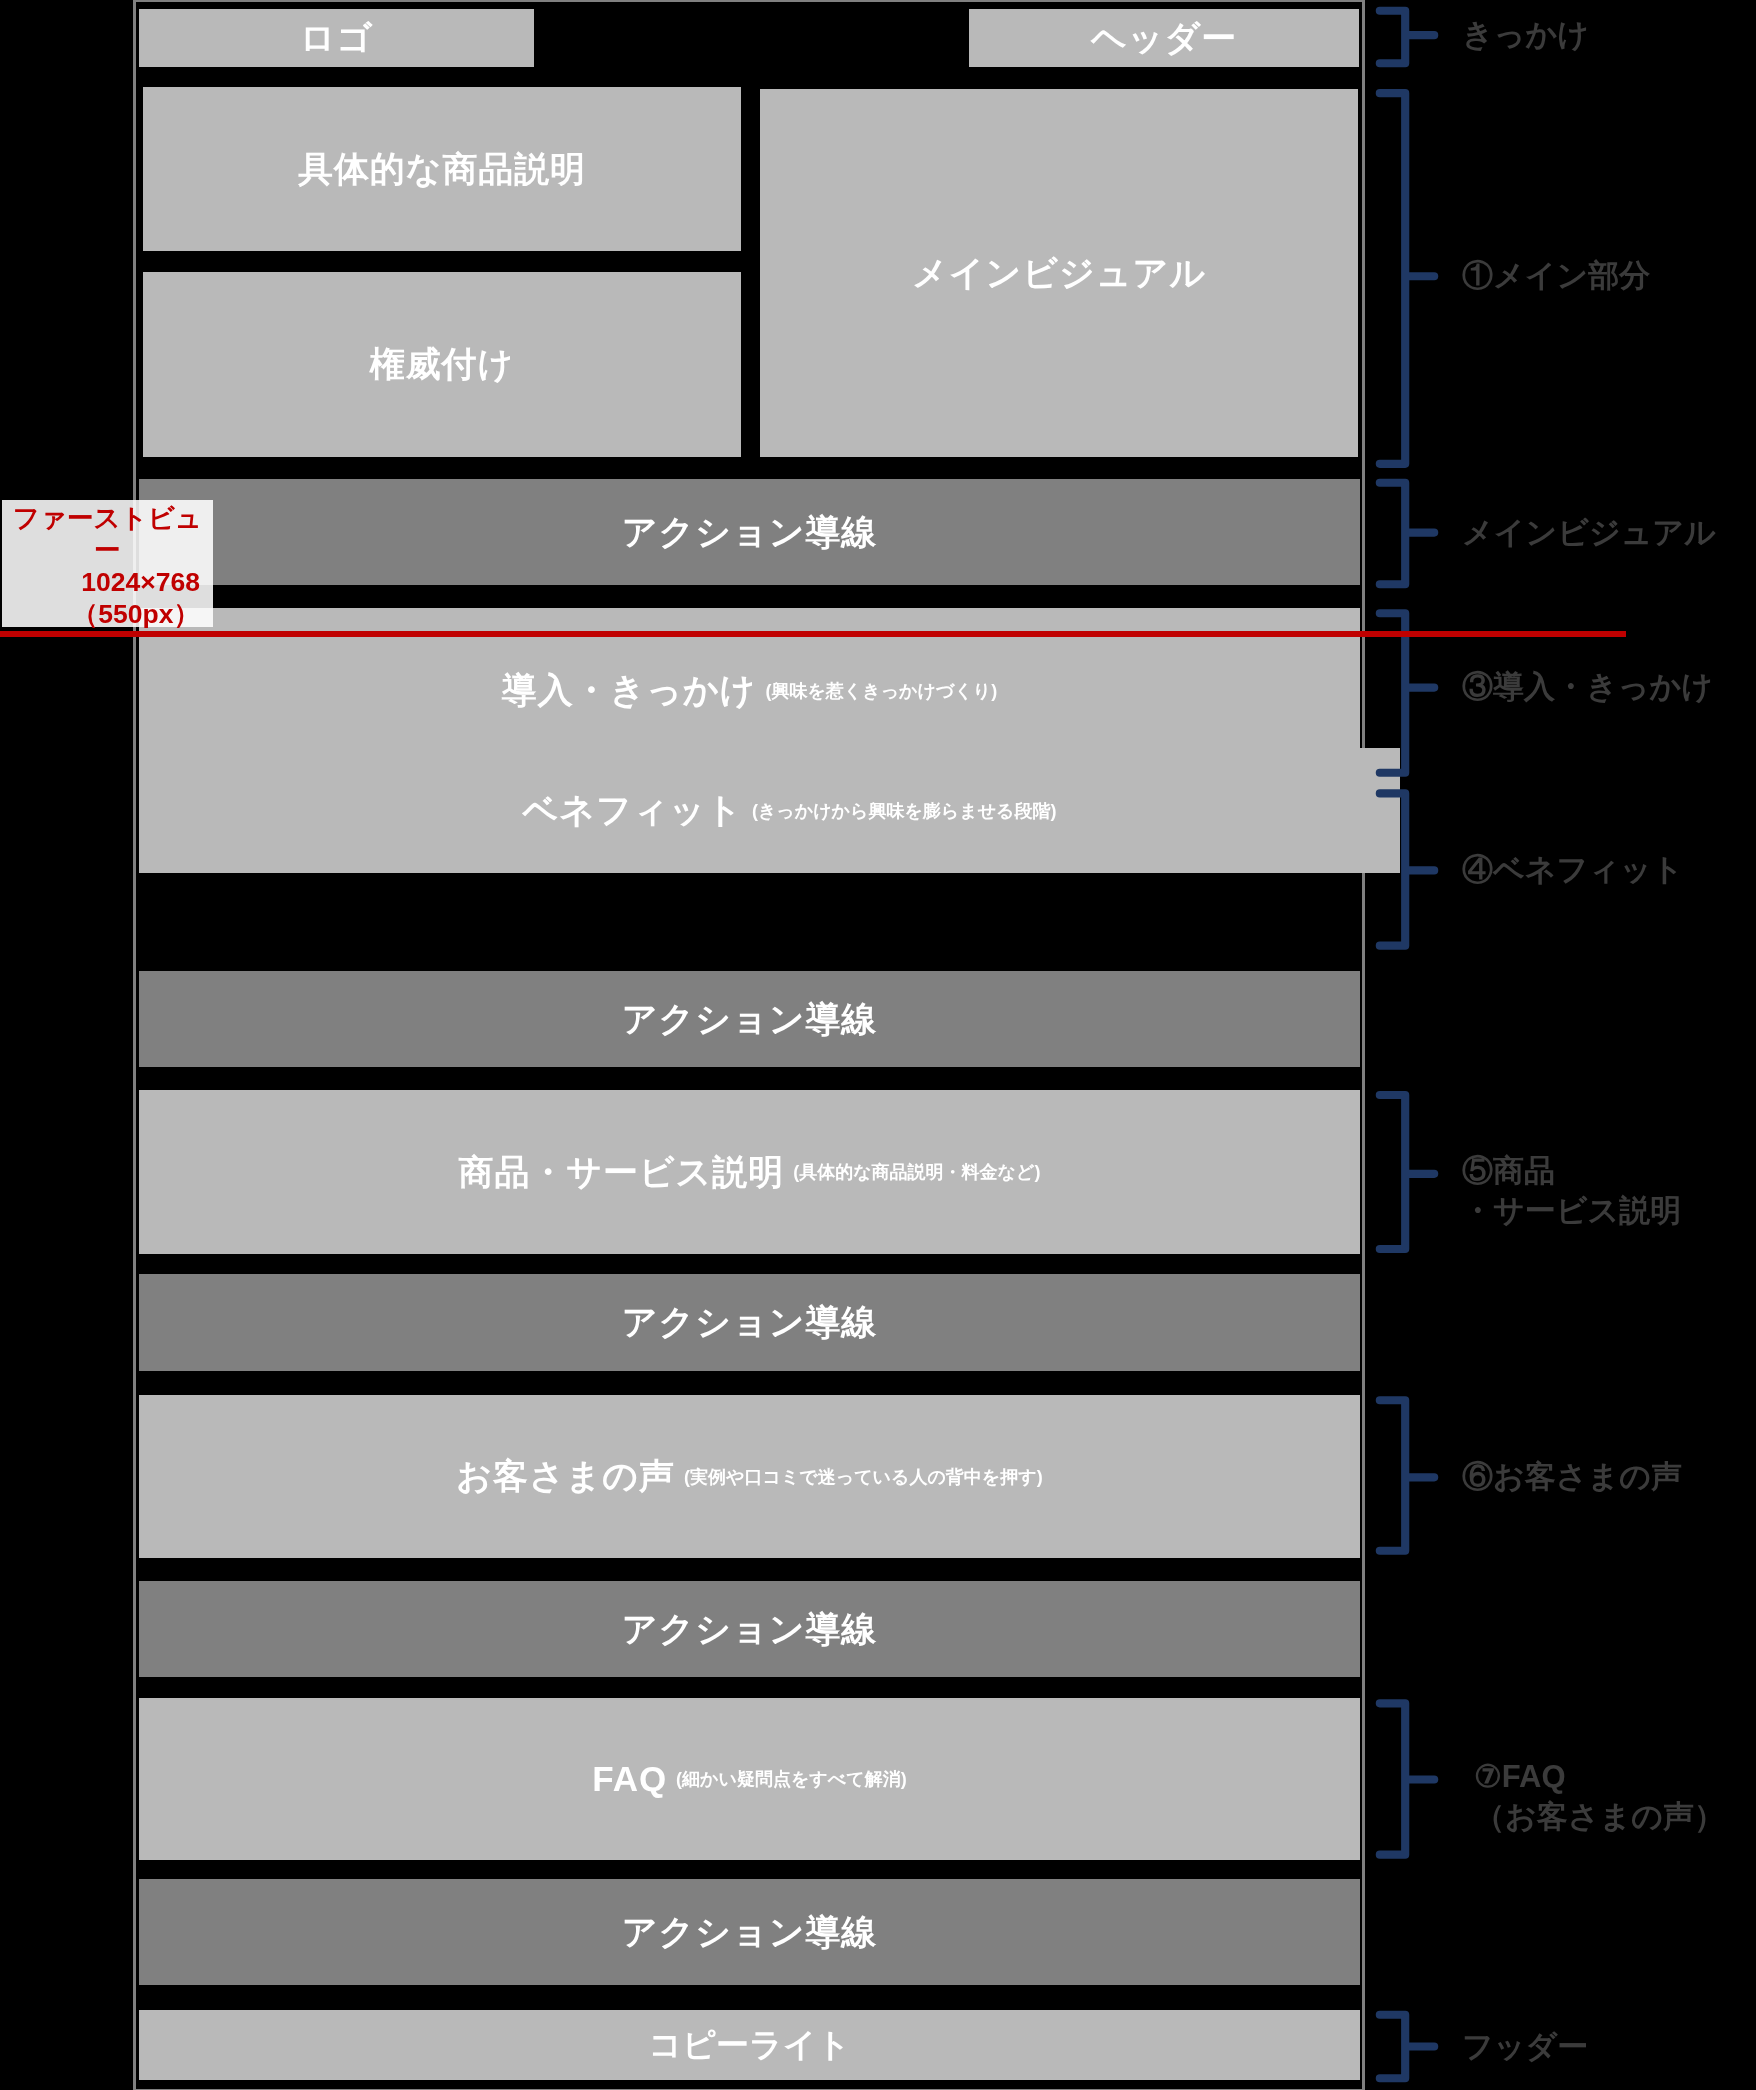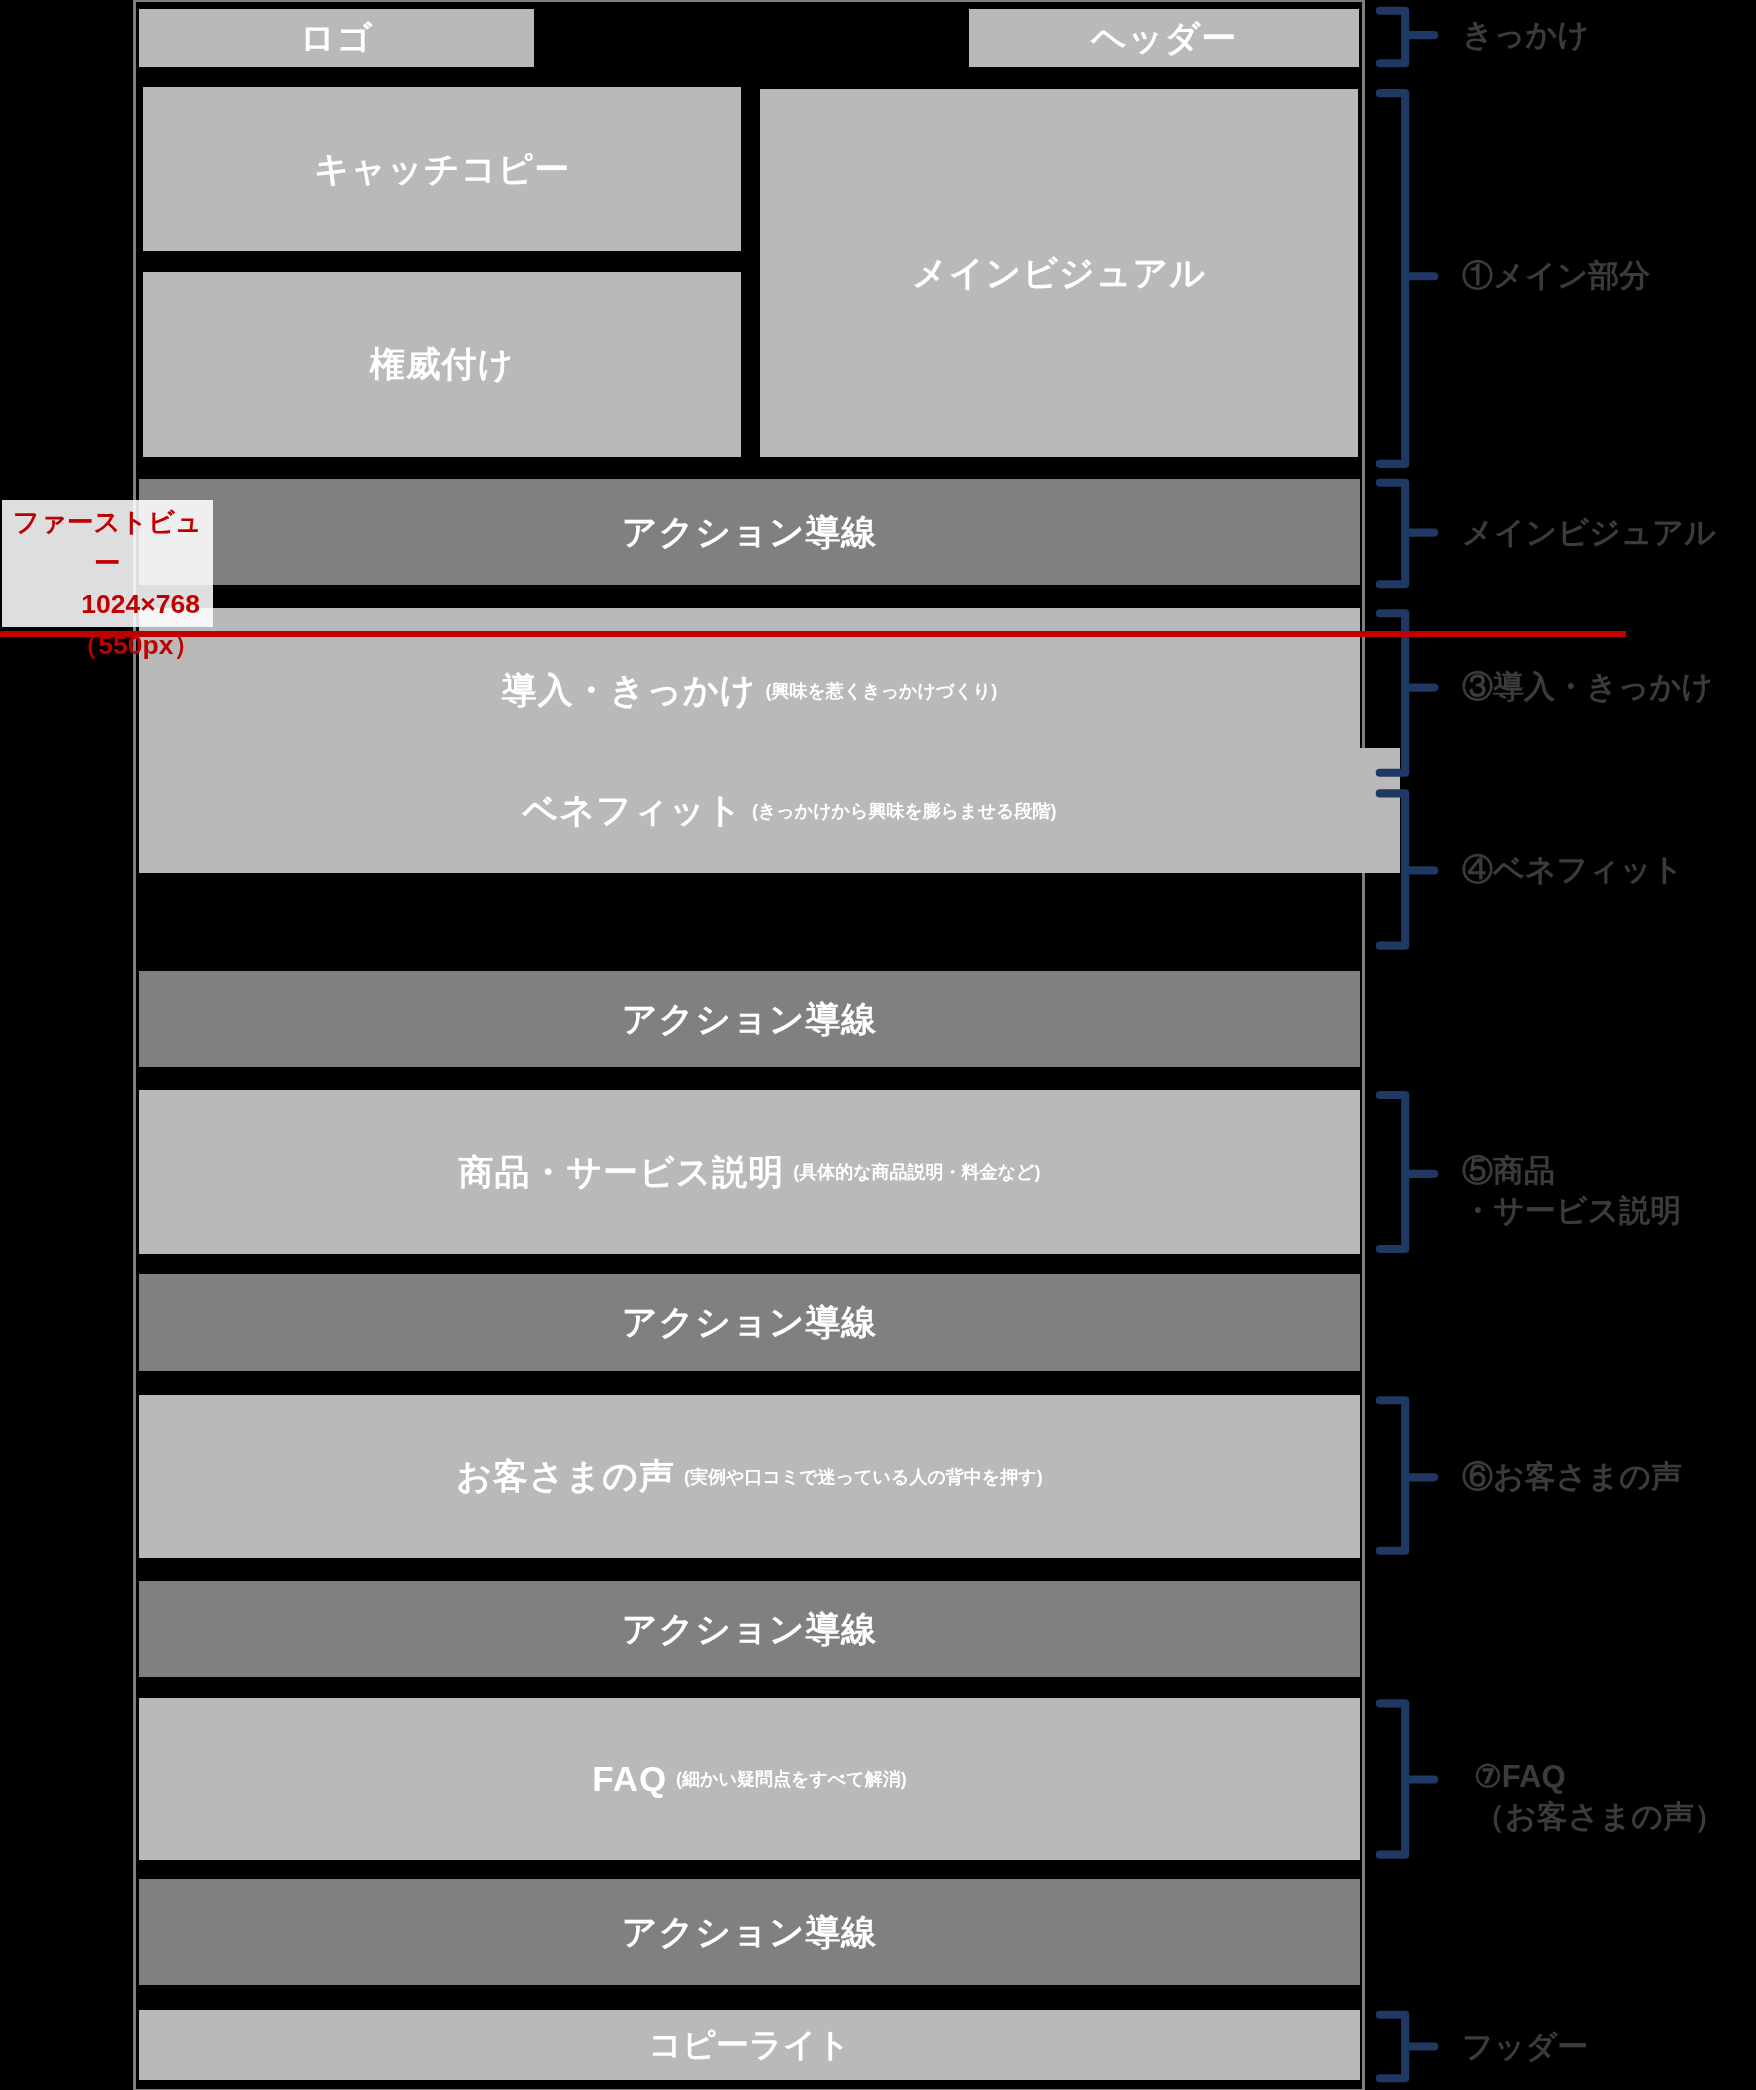--- a/index.html
+++ b/index.html
@@ -15,21 +15,21 @@
   .box{position:absolute;background:#b9b9b9;display:flex;align-items:center;justify-content:center;
        color:#fff;font-weight:bold;text-align:center;}
   .bar{position:absolute;background:#808080;display:flex;align-items:center;justify-content:center;
        color:#fff;font-weight:bold;text-align:center;}
   .t-big{font-size:35px;letter-spacing:0.9px;}
   .t-note{font-size:18px;margin-left:9.1px;}
 
   
   #fv-label{position:absolute;left:1.8px;top:500px;width:211px;height:127px;
             background:rgba(255,255,255,0.87);color:#c00000;font-weight:bold;
-            font-size:26.5px;line-height:41px;z-index:6;padding-top:1.8px;box-sizing:border-box;}
+            font-size:26.5px;line-height:32px;z-index:6;padding-top:1.8px;box-sizing:border-box;}
   #fv-label .l1{text-align:center;}
   #fv-label .l2,#fv-label .l3{text-align:right;padding-right:12.8px;}
   #red-line{position:absolute;left:0;top:631px;width:1626px;height:6.4px;background:#c00000;z-index:7;}
 
   
   .bracket{position:absolute;left:1378px;overflow:visible;z-index:3;}
   .bracket path{fill:none;stroke:#1f3864;stroke-width:9;stroke-linejoin:round;stroke-linecap:round;}
   .rlabel{position:absolute;left:1462px;color:#3b3b3b;font-weight:bold;font-size:31px;
           line-height:40px;white-space:nowrap;}
 </style>
@@ -41,21 +41,21 @@
   <div id="frame"></div>
 
   <div class="box t-big" style="left:139px;top:9.1px;width:395px;height:58px;">
     <span>ロゴ</span>
   </div>
   <div class="box t-big" style="left:969px;top:9.1px;width:390px;height:58px;">
     <span>ヘッダー</span>
   </div>
 
   <div class="box t-big" style="left:143px;top:87px;width:598px;height:164px;">
-    <span>キャッチコピー</span>
+    <span>具体的な商品説明</span>
   </div>
   <div class="box t-big" style="left:760px;top:89px;width:598px;height:368px;">
     <span>メインビジュアル</span>
   </div>
   <div class="box t-big" style="left:143px;top:272px;width:598px;height:185px;">
     <span>権威付け</span>
   </div>
 
   <div class="bar t-big" style="left:139px;top:479px;width:1221px;height:106px;">
     <span>アクション導線</span>

